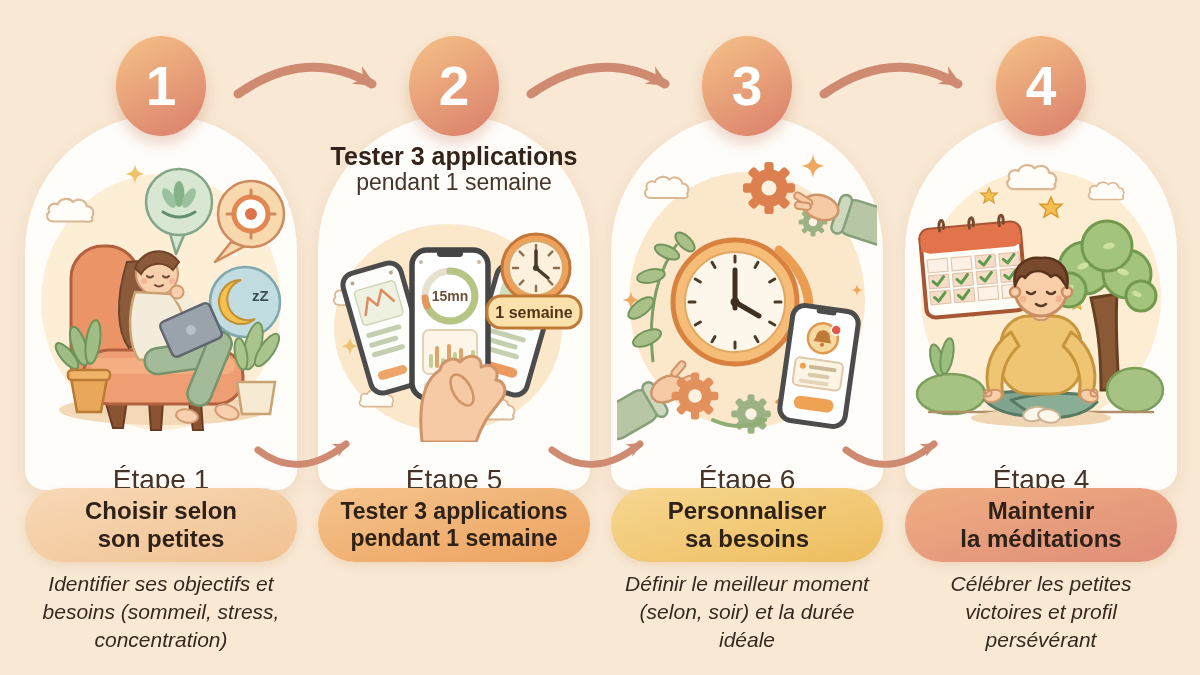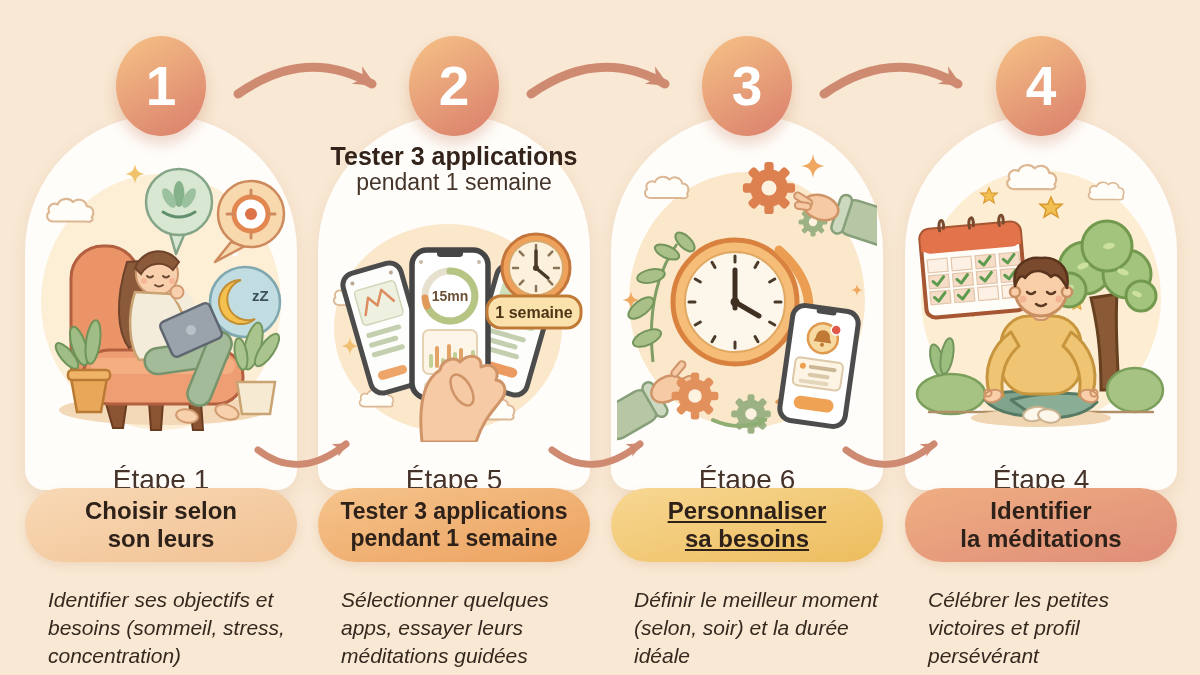--- a/index.html
+++ b/index.html
@@ -46,21 +46,21 @@
     align-items:center;justify-content:center;z-index:3;
     font-weight:bold;font-size:24px;line-height:1.17;color:#2d2119;
     white-space:nowrap;
     background:linear-gradient(165deg,#f8d9b6,#f1c192);
     box-shadow:0 3px 8px rgba(205,150,100,.22);
   }
   .pill span{display:block;}
   .pill-tight{font-size:23px;}
   .desc{
     position:absolute;top:570px;left:50%;transform:translateX(-50%);
-    width:258px;margin:16px;text-align:left;font-style:italic;
+    width:258px;margin:0;text-align:center;font-style:italic;
     font-size:21px;line-height:1.33;color:#35291f;z-index:2;
   }
   svg.arrow{position:absolute;z-index:4;}
   .flow-arrow-path{stroke:var(--arrow,#cf8a72);}
   .flow-arrow-head{fill:var(--arrow,#cf8a72);}
 </style>
 </head>
 <body style="background: rgb(248, 232, 212); --arrow: #cf8a72;">
 
 <svg width="0" height="0" style="position:absolute" aria-hidden="true">
@@ -187,21 +187,21 @@
       <ellipse cx="222" cy="196" rx="8" ry="24" fill="#a9c48d" stroke="#74975e" stroke-width="2" transform="rotate(14 222 196)"></ellipse>
       <ellipse cx="236" cy="200" rx="7" ry="19" fill="#a9c48d" stroke="#74975e" stroke-width="2" transform="rotate(34 236 200)"></ellipse>
       <ellipse cx="210" cy="204" rx="6" ry="16" fill="#a9c48d" stroke="#74975e" stroke-width="2" transform="rotate(-10 210 204)"></ellipse>
       <path d="M206,232 L244,232 L239,264 L211,264 Z" fill="#f6ead2" stroke="#c9a371" stroke-width="2.5"></path>
     </g>
   </svg>
 
   <div class="etape">Étape 1</div>
   <div class="pill" style="background: linear-gradient(165deg, rgb(248, 217, 182), rgb(241, 193, 146));">
     <span>Choisir selon</span>
-    <span>son leurs</span>
+    <span>son petites</span>
   </div>
   <p class="desc">Identifier ses objectifs et besoins (sommeil, stress, concentration)</p>
 </section>
 
 <section class="step" id="col2">
   <div class="badge" style="background: linear-gradient(150deg, rgb(246, 194, 135), rgb(217, 126, 107));">
       <span>2</span>
     </div>
   <div class="panel"></div>
   <div class="caption">
@@ -283,21 +283,20 @@
       <rect x="-47" y="-16" width="94" height="32" rx="14" fill="#fbe2ad" stroke="#bf7a36" stroke-width="3"></rect>
       <text x="0" y="6" text-anchor="middle" font-size="16" font-weight="bold" fill="#4f3416">1 semaine</text>
     </g>
   </svg>
 
   <div class="etape">Étape 5</div>
   <div class="pill pill-tight" style="background: linear-gradient(165deg, rgb(245, 196, 140), rgb(236, 161, 95));">
     <span>Tester 3 applications</span>
     <span>pendant 1 semaine</span>
   </div>
-  <p class="desc">Sélectionner quelques apps, essayer leurs méditations guidées</p>
 </section>
 
 <section class="step" id="col3">
   <div class="badge" style="background: linear-gradient(150deg, rgb(246, 194, 135), rgb(217, 126, 107));">
       <span>3</span>
     </div>
   <div class="panel"></div>
 
   <svg class="illus" width="260" height="292" viewBox="0 0 260 292">
     <ellipse cx="130" cy="150" rx="118" ry="128" fill="#fbe8cb"></ellipse>
@@ -367,21 +366,21 @@
       <rect x="-24" y="-6" width="48" height="28" rx="5" fill="#fdf4e4" stroke="#ddc9a8" stroke-width="2"></rect>
       <circle cx="-16" cy="2" r="3" fill="#eda050"></circle>
       <rect x="-10" y="0" width="28" height="4" rx="2" fill="#cbb795"></rect>
       <rect x="-10" y="8" width="22" height="4" rx="2" fill="#d9c9a9"></rect>
       <rect x="-18" y="15" width="30" height="4" rx="2" fill="#e4d6ba"></rect>
       <rect x="-20" y="32" width="40" height="13" rx="6.5" fill="#efa253"></rect>
     </g>
   </svg>
 
   <div class="etape">Étape 6</div>
-  <div class="pill" style="background: linear-gradient(165deg, rgb(247, 215, 146), rgb(237, 189, 94)); text-decoration: underline;">
+  <div class="pill" style="background: linear-gradient(165deg, rgb(247, 215, 146), rgb(237, 189, 94));">
     <span>Personnaliser</span>
     <span>sa besoins</span>
   </div>
   <p class="desc">Définir le meilleur moment (selon, soir) et la durée idéale</p>
 </section>
 
 <section class="step" id="col4">
   <div class="badge" style="background: linear-gradient(150deg, rgb(246, 194, 135), rgb(217, 126, 107));">
       <span>4</span>
     </div>
@@ -465,17 +464,17 @@
       <path d="M-14,-64 q4,4 8,0" stroke="#5a3a22" stroke-width="2.5" fill="none" stroke-linecap="round"></path>
       <path d="M6,-64 q4,4 8,0" stroke="#5a3a22" stroke-width="2.5" fill="none" stroke-linecap="round"></path>
       <path d="M-5,-52 q5,4 10,0" stroke="#5a3a22" stroke-width="2.5" fill="none" stroke-linecap="round"></path>
       <circle cx="-18" cy="-57" r="3.5" fill="#f0a887" opacity="0.7"></circle>
       <circle cx="18" cy="-57" r="3.5" fill="#f0a887" opacity="0.7"></circle>
     </g>
   </svg>
 
   <div class="etape">Étape 4</div>
   <div class="pill" style="background: linear-gradient(165deg, rgb(239, 174, 130), rgb(223, 141, 120));">
-    <span>Identifier</span>
+    <span>Maintenir</span>
     <span>la méditations</span>
   </div>
   <p class="desc">Célébrer les petites victoires et profil persévérant</p>
 </section>
 
 </body></html>

